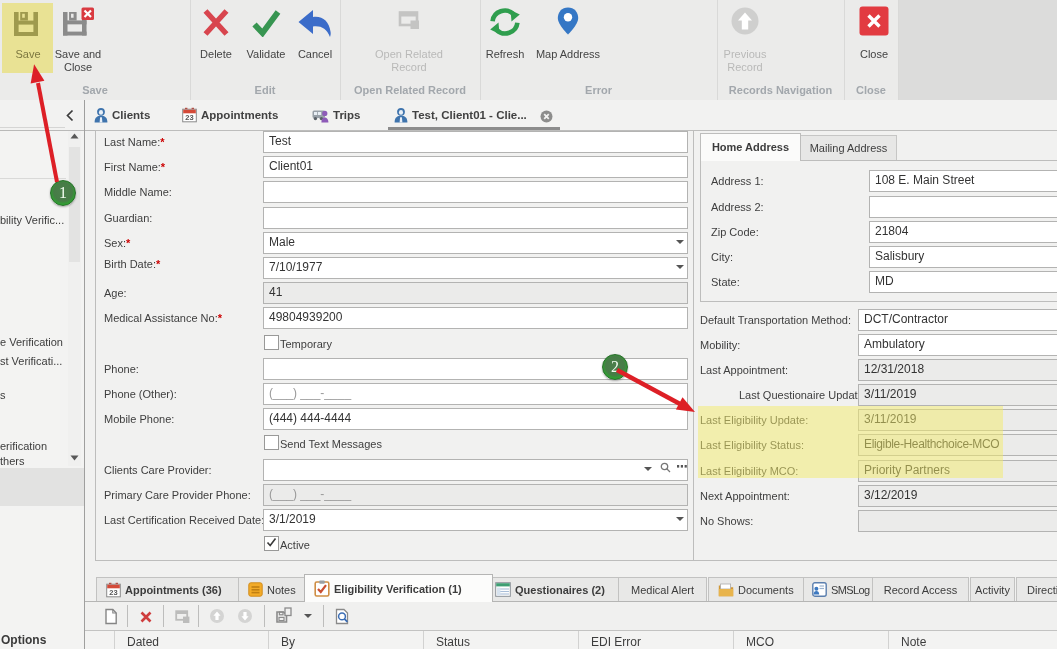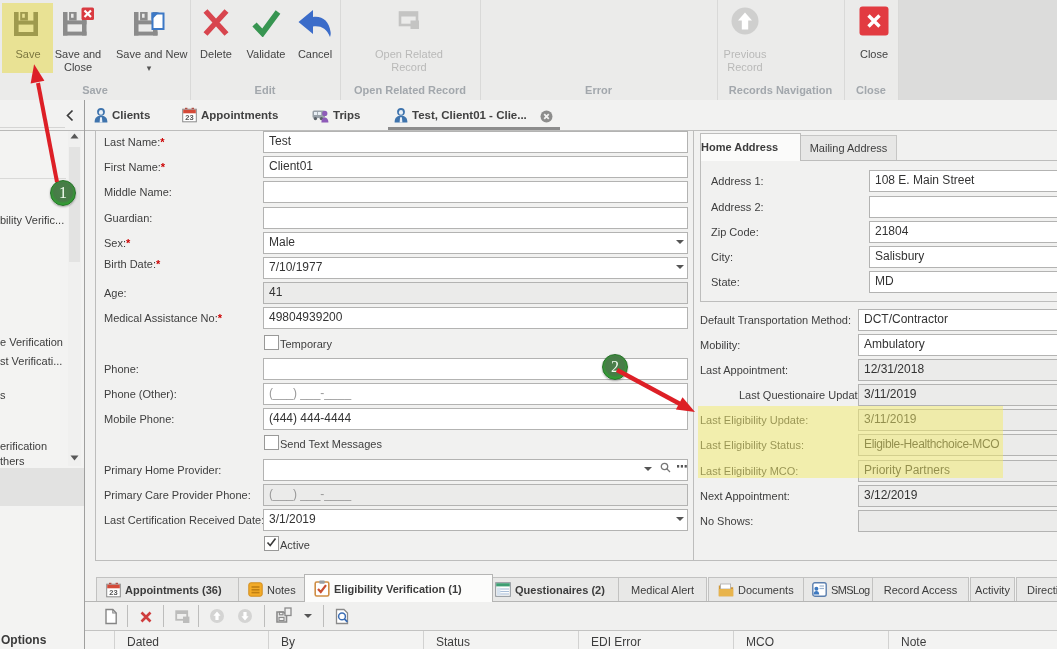--- a/index.html
+++ b/index.html
@@ -75,35 +75,20 @@
             <rect x="19.4" y="0" width="4.6" height="24"></rect>
             <rect x="0" y="20" width="24" height="4"></rect>
             <rect x="0" y="8.6" width="24" height="4"></rect>
             <path fill-rule="evenodd" d="M6.2 0 h7.7 v8.6 h-7.7 Z M8.2 1.8 h2.6 v4 h-2.6 Z"></path>
           </g>
         </g>
         <rect x="20.5" y="2.5" width="12.5" height="12.5" rx="1.5" fill="#d93a40"></rect>
         <path d="M23.5 5.5 L30 12 M30 5.5 L23.5 12" stroke="#fff" stroke-width="2.2"></path>
       </svg>
 Save and<br>Close</div>
-<div class="rbtn" style="left:116px;top:5px;width:66px">
-<svg width="34" height="32" viewBox="0 0 34 32">
-        <g transform="translate(2,7) scale(0.98)">
-          <g fill="#8b8b8b">
-            <rect x="0" y="0" width="4.6" height="24"></rect>
-            <rect x="19.4" y="0" width="4.6" height="24"></rect>
-            <rect x="0" y="20" width="24" height="4"></rect>
-            <rect x="0" y="8.6" width="24" height="4"></rect>
-            <path fill-rule="evenodd" d="M6.2 0 h7.7 v8.6 h-7.7 Z M8.2 1.8 h2.6 v4 h-2.6 Z"></path>
-          </g>
-        </g>
-        <rect x="20.5" y="8.5" width="11" height="15.5" fill="#fff" stroke="#3d79c6" stroke-width="2"></rect>
-        <polygon points="19.5,7.5 27,7.5 19.5,15" fill="#3d79c6"></polygon>
-      </svg>
-Save and New<br><span style="font-size:9px;color:#555">▾</span></div>
 <div class="rbtn" style="left:194px;top:5px;width:44px">
 <svg width="32" height="32" viewBox="0 0 32 32">
         <path d="M5.5 6 L26.5 29 M26.5 6 L5.5 29" stroke="#d8454e" stroke-width="5.4"></path>
       </svg>
 Delete</div>
 <div class="rbtn" style="left:239px;top:5px;width:54px">
 <svg width="32" height="32" viewBox="0 0 32 32">
         <path d="M4.5 19.5 L12.5 28 L28 7" stroke="#379551" stroke-width="5.8" fill="none"></path>
       </svg>
 Validate</div>
@@ -112,20 +97,36 @@
         <path d="M1.5 17 L16 5 L16 12 C25 10.5 32 16 33.5 26.5 C34 28.5 33.5 30.5 33 32 C29.5 23.5 24 20.5 16 21.5 L16 29 Z" fill="#3b6cc9"></path>
       </svg>
 Cancel</div>
 <div class="rbtn dis" style="left:367px;top:5px;width:84px">
 <svg width="32" height="32" viewBox="0 0 32 32">
         <rect x="7" y="7.5" width="17" height="12.5" fill="none" stroke="#c4c4c3" stroke-width="2.6"></rect>
         <rect x="7" y="7.5" width="17" height="4" fill="#c4c4c3"></rect>
         <rect x="17.5" y="15.5" width="8.5" height="8.5" fill="#c4c4c3"></rect>
       </svg>
 Open Related<br>Record</div>
+<div class="rbtn" style="left:479px;top:5px;width:52px">
+<svg width="30" height="32" viewBox="0 0 30 32">
+        <g transform="translate(0,4)">
+          <path d="M2.6 12.2 A 12.2 11.8 0 0 1 23.5 5.2" fill="none" stroke="#2f9e4e" stroke-width="4.6"></path>
+          <polygon points="20.5,1 29.8,5.6 21.5,12.6" fill="#2f9e4e"></polygon>
+          <path d="M27.4 13.8 A 12.2 11.8 0 0 1 6.5 20.8" fill="none" stroke="#2f9e4e" stroke-width="4.6"></path>
+          <polygon points="9.5,25 0.2,20.4 8.5,13.4" fill="#2f9e4e"></polygon>
+        </g>
+      </svg>
+Refresh</div>
+<div class="rbtn" style="left:528px;top:5px;width:80px">
+<svg width="32" height="32" viewBox="0 0 32 32">
+        <path d="M16 2.5 C9.8 2.5 5.8 7.2 5.8 13 C5.8 19.8 16 29.5 16 29.5 C16 29.5 26.2 19.8 26.2 13 C26.2 7.2 22.2 2.5 16 2.5 Z" fill="#3577c5"></path>
+        <circle cx="16" cy="12.2" r="4.2" fill="#fff"></circle>
+      </svg>
+Map Address</div>
 <div class="rbtn dis" style="left:719px;top:5px;width:52px">
 <svg width="32" height="32" viewBox="0 0 32 32">
         <circle cx="16" cy="16" r="13.5" fill="#cfcfce"></circle>
         <path d="M16 7.5 L23 15.5 H19.2 V24.5 H12.8 V15.5 H9 Z" fill="#fff"></path>
       </svg>
 Previous<br>Record</div>
 <div class="rbtn" style="left:851px;top:5px;width:46px">
 <svg width="32" height="32" viewBox="0 0 32 32">
         <rect x="1.5" y="1.5" width="29" height="29" rx="3" fill="#e23b41"></rect>
         <path d="M10.5 10.5 L21.5 21.5 M21.5 10.5 L10.5 21.5" stroke="#fff" stroke-width="3.4"></path>
@@ -225,21 +226,21 @@
 <div class="cb" style="left:264px;top:335px"></div>
 <div class="cblbl" style="left:280px;top:338px">Temporary</div>
 <div class="lbl" style="left:104px;top:363px">Phone:</div>
 <div class="inp" style="left:263px;top:358px;width:418px"></div>
 <div class="lbl" style="left:104px;top:388px">Phone (Other):</div>
 <div class="inp" style="left:263px;top:383px;width:418px"><span class="mask">(___) ___-____</span></div>
 <div class="lbl" style="left:104px;top:413px">Mobile Phone:</div>
 <div class="inp" style="left:263px;top:408px;width:418px">(444) 444-4444</div>
 <div class="cb" style="left:264px;top:435px"></div>
 <div class="cblbl" style="left:280px;top:438px">Send Text Messages</div>
-<div class="lbl" style="left:104px;top:464px">Primary Home Provider:</div>
+<div class="lbl" style="left:104px;top:464px">Clients Care Provider:</div>
 <div class="inp" style="left:263px;top:459px;width:418px"></div>
 <div class="caret" style="left:644px;top:467px"></div>
 <svg class="abs" style="left:660px;top:462px" width="11" height="11" viewBox="0 0 11 11">
       <circle cx="4.5" cy="4.5" r="3.2" fill="none" stroke="#777" stroke-width="1.3"></circle>
       <path d="M7 7 L10 10" stroke="#777" stroke-width="1.3"></path>
     </svg>
 <svg class="abs" style="left:677px;top:465px" width="10" height="3" viewBox="0 0 10 3">
       <rect x="0" y="0" width="2.2" height="2.6" fill="#555"></rect>
       <rect x="3.8" y="0" width="2.2" height="2.6" fill="#555"></rect>
       <rect x="7.6" y="0" width="2.2" height="2.6" fill="#555"></rect>
@@ -249,21 +250,21 @@
 <div class="lbl" style="left:104px;top:514px">Last Certification Received Date:</div>
 <div class="inp" style="left:263px;top:509px;width:418px">3/1/2019</div>
 <div class="caret" style="left:676px;top:517px"></div>
 <div class="cb" style="left:264px;top:536px"></div>
 <svg class="abs" style="left:266px;top:537px" width="11" height="11" viewBox="0 0 11 11">
       <path d="M1.5 5.5 L4.2 8.5 L9.5 1.5" fill="none" stroke="#3a3a3a" stroke-width="1.6"></path>
     </svg>
 <div class="cblbl" style="left:280px;top:539px">Active</div>
 </div>
 <div id="form-right">
-<div class="abs" style="left:700px;top:133px;width:99px;height:27px;background:#fbfbfa;border:1px solid #bdbdbc;border-bottom:none;text-align:left;font-size:11px;font-weight:bold;color:#3c3c3c;line-height:27px;z-index:3">Home Address</div>
+<div class="abs" style="left:700px;top:133px;width:99px;height:27px;background:#fbfbfa;border:1px solid #bdbdbc;border-bottom:none;text-align:center;font-size:11px;font-weight:bold;color:#3c3c3c;line-height:27px;z-index:3">Home Address</div>
 <div class="abs" style="left:800px;top:135px;width:95px;height:25px;background:#e7e7e6;border:1px solid #c6c6c5;border-bottom:none;text-align:center;font-size:11px;color:#3e3e3e;line-height:25px">Mailing Address</div>
 <div class="gbox" style="left:700px;top:160px;width:365px;height:140px;background:#f1f1f0;z-index:2"></div>
 <div class="lbl" style="left:711px;top:175px;z-index:4">Address 1:</div>
 <div class="inp" style="left:869px;top:170px;width:190px;z-index:4">108 E. Main Street</div>
 <div class="lbl" style="left:711px;top:201px;z-index:4">Address 2:</div>
 <div class="inp" style="left:869px;top:196px;width:190px;z-index:4"></div>
 <div class="lbl" style="left:711px;top:226px;z-index:4">Zip Code:</div>
 <div class="inp" style="left:869px;top:221px;width:190px;z-index:4">21804</div>
 <div class="lbl" style="left:711px;top:251px;z-index:4">City:</div>
 <div class="inp" style="left:869px;top:246px;width:190px;z-index:4">Salisbury</div>

